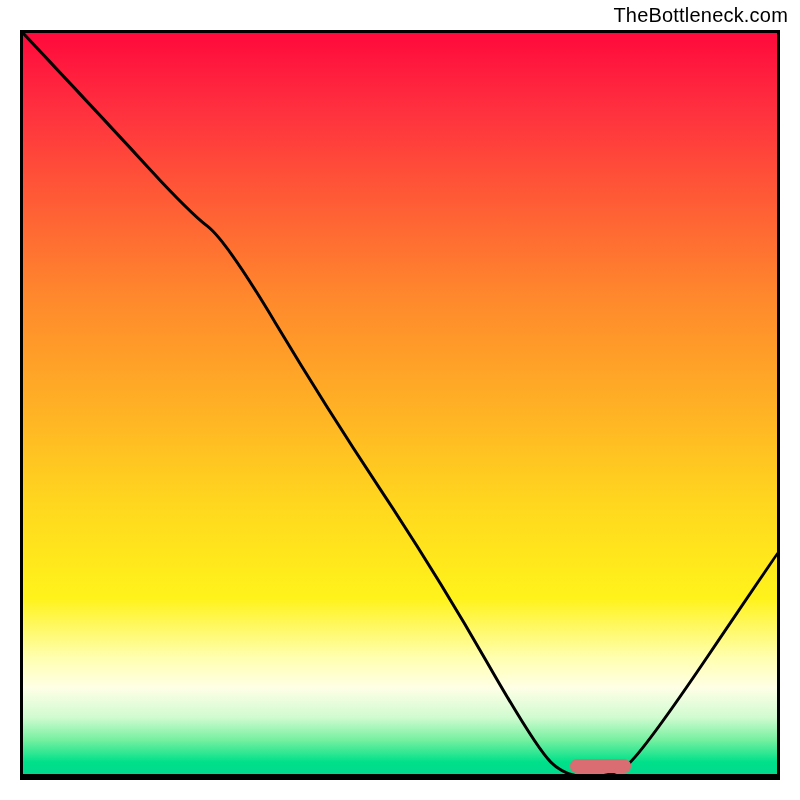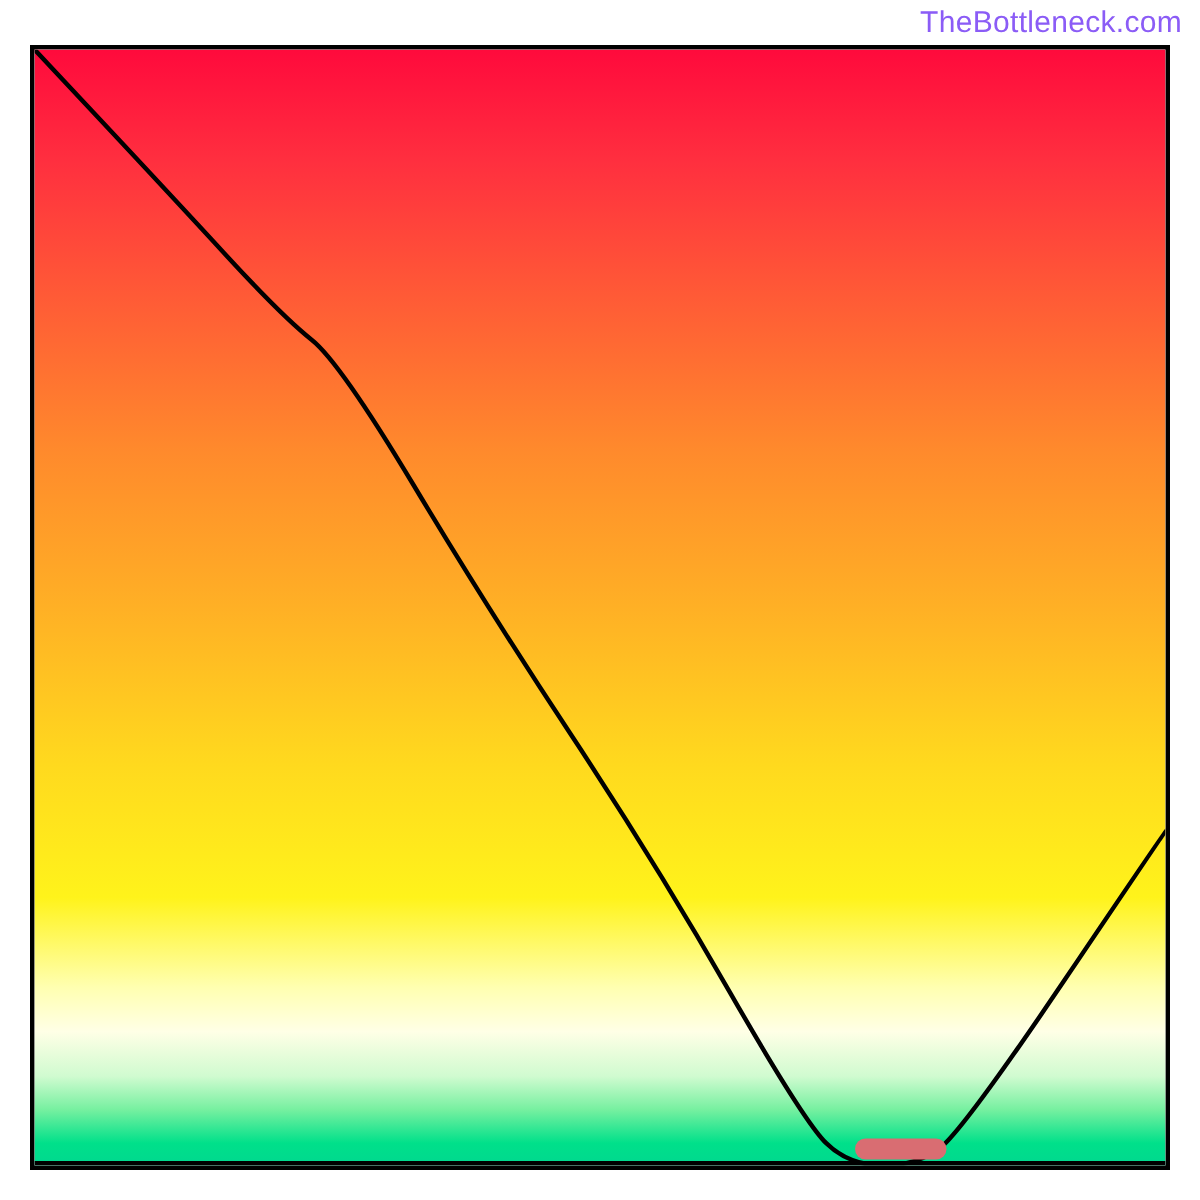--- a/index.html
+++ b/index.html
@@ -13,21 +13,21 @@
   }
   .wrap {
     position: relative;
     width: 800px;
     height: 800px;
   }
   .watermark {
     position: absolute;
     top: 4px;
     right: 12px;
-    color: #8b5cf6;
+    color: #000000;
     font-size: 20px;
     font-weight: 500;
     letter-spacing: 0.2px;
     z-index: 10;
   }
   .frame {
     position: absolute;
     left: 20px;
     top: 30px;
     width: 760px;

